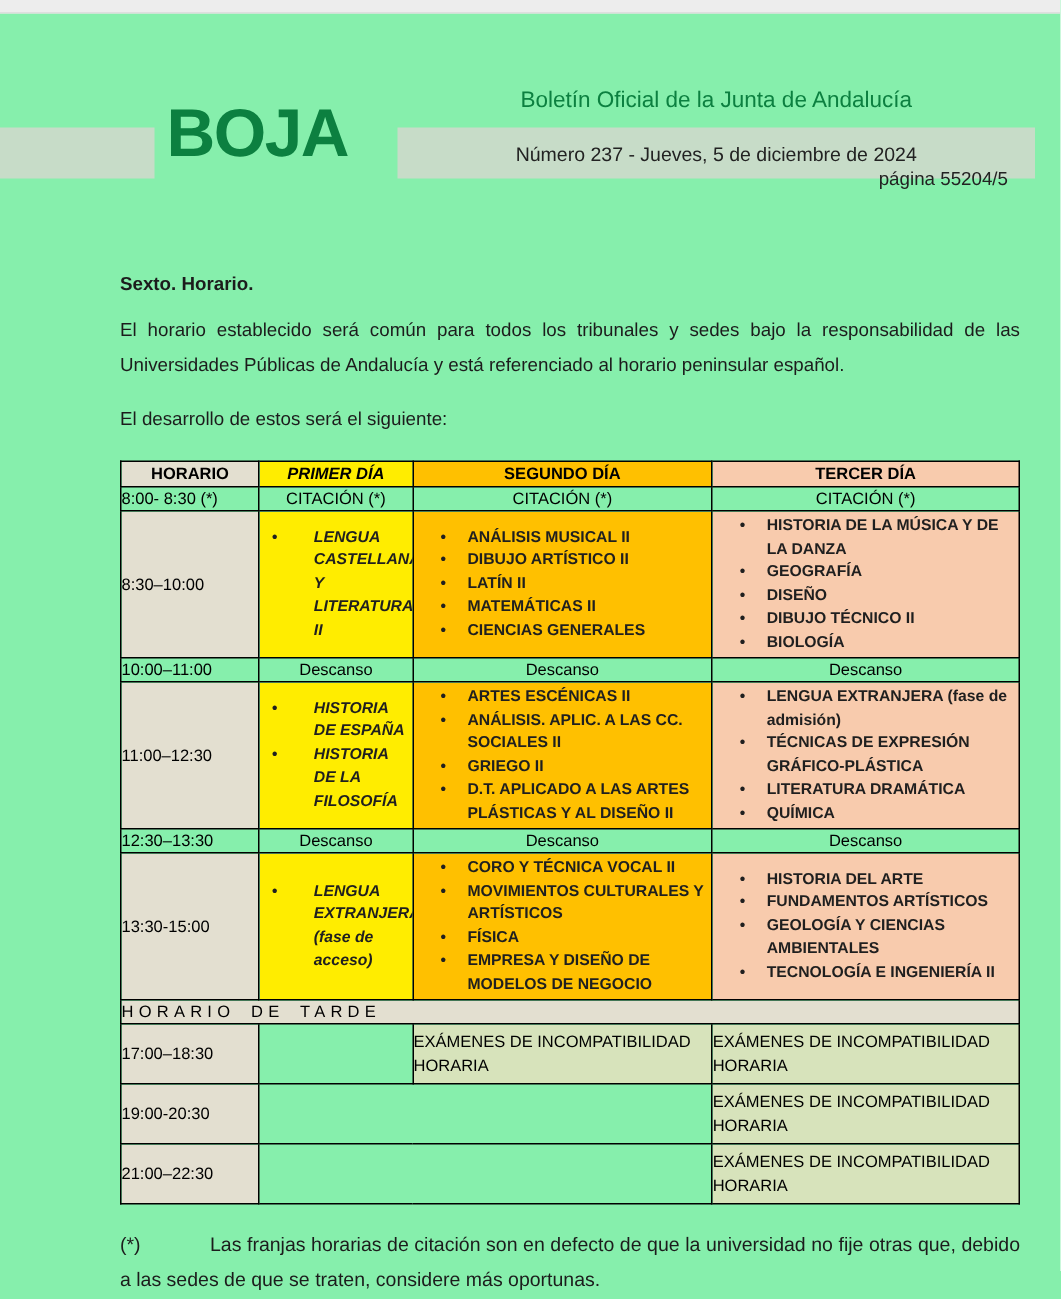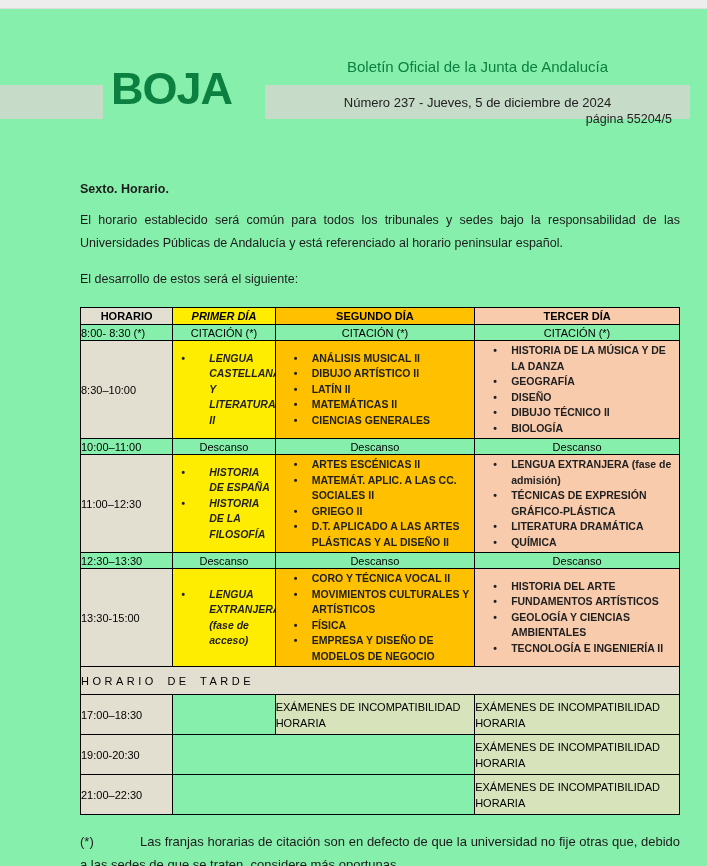--- a/index.html
+++ b/index.html
@@ -34,21 +34,21 @@
   .c{text-align:center;}
   .bold{font-weight:bold;}
   .beige{background:var(--beige,#e3dfd0);}
   .yellow{background:var(--yellow,#ffed00);font-style:italic;}
   .gold{background:var(--gold,#ffc000);}
   .salmon{background:var(--salmon,#f8cbad);}
   .examg{background:var(--exam_green,#d7e3bb);}
   .time{padding-left:5px;}
   .r-head{height:17px;} .r-thin{height:16px;}
   .r-m1{height:93px;} .r-m2{height:94px;} .r-m3{height:93px;}
-  .r-tarde{height:28px;margin-left:12px;} .r-t{height:40px;}
+  .r-tarde{height:16px;margin-left:12px;} .r-t{height:40px;}
   ul.subjects{margin:0;padding:2px 3px 2px 0;list-style:none;}
   ul.subjects li{position:relative;padding-left:36px;font-weight:bold;
     font-size:10.5px;line-height:15.5px;color:#1f1f1f;text-align:left;}
   ul.subjects li::before{content:"\2022";position:absolute;left:18px;}
   td.p-col ul.subjects li{}
   td.p-col ul.subjects li::before{left:8px;}
   .tarde-label{letter-spacing:3.5px;word-spacing:4px;font-size:10.5px;padding-left:6px;}
   .exam-cell{padding:2px 4px 2px 6px;font-size:10.5px;line-height:16px;
     text-align:left;vertical-align:middle;}
   
@@ -137,21 +137,21 @@
         <td class="beige time">11:00–12:30</td>
         <td class="yellow p-col">
               <ul class="subjects">
                 <li>HISTORIA DE ESPAÑA</li>
                 <li>HISTORIA DE LA FILOSOFÍA</li>
               </ul>
             </td>
         <td class="gold">
               <ul class="subjects">
                 <li>ARTES ESCÉNICAS II</li>
-                <li>MATEMÁT. APLIC. A LAS CC. SOCIALES II</li>
+                <li>ANÁLISIS. APLIC. A LAS CC. SOCIALES II</li>
                 <li>GRIEGO II</li>
                 <li>D.T. APLICADO A LAS ARTES PLÁSTICAS Y AL DISEÑO II</li>
               </ul>
             </td>
         <td class="salmon">
               <ul class="subjects">
                 <li>LENGUA EXTRANJERA (fase de admisión)</li>
                 <li>TÉCNICAS DE EXPRESIÓN GRÁFICO-PLÁSTICA</li>
                 <li>LITERATURA DRAMÁTICA</li>
                 <li>QUÍMICA</li>

